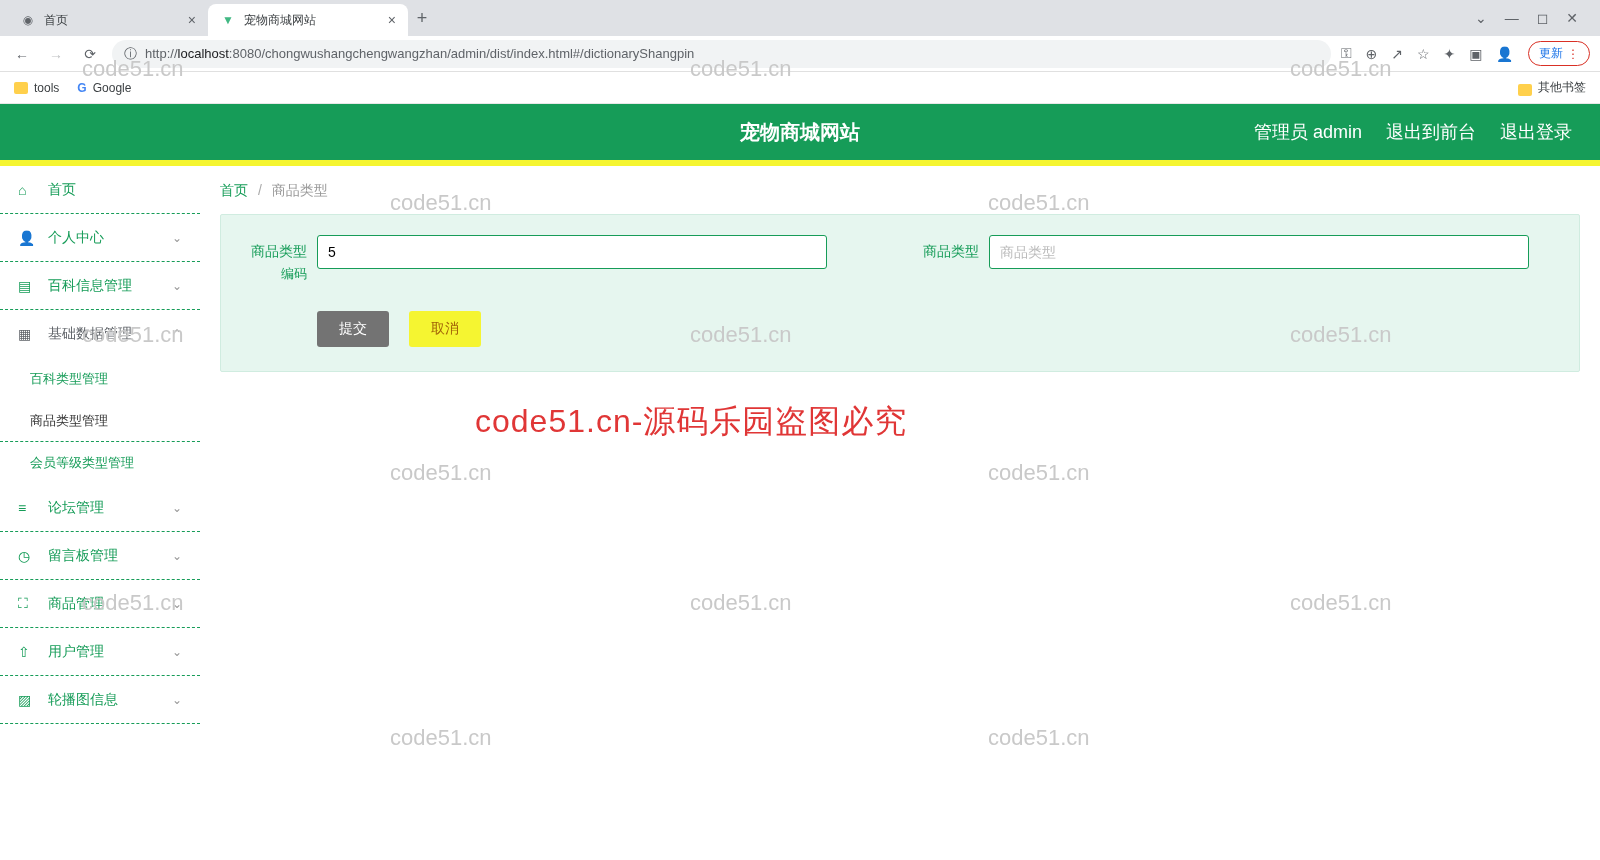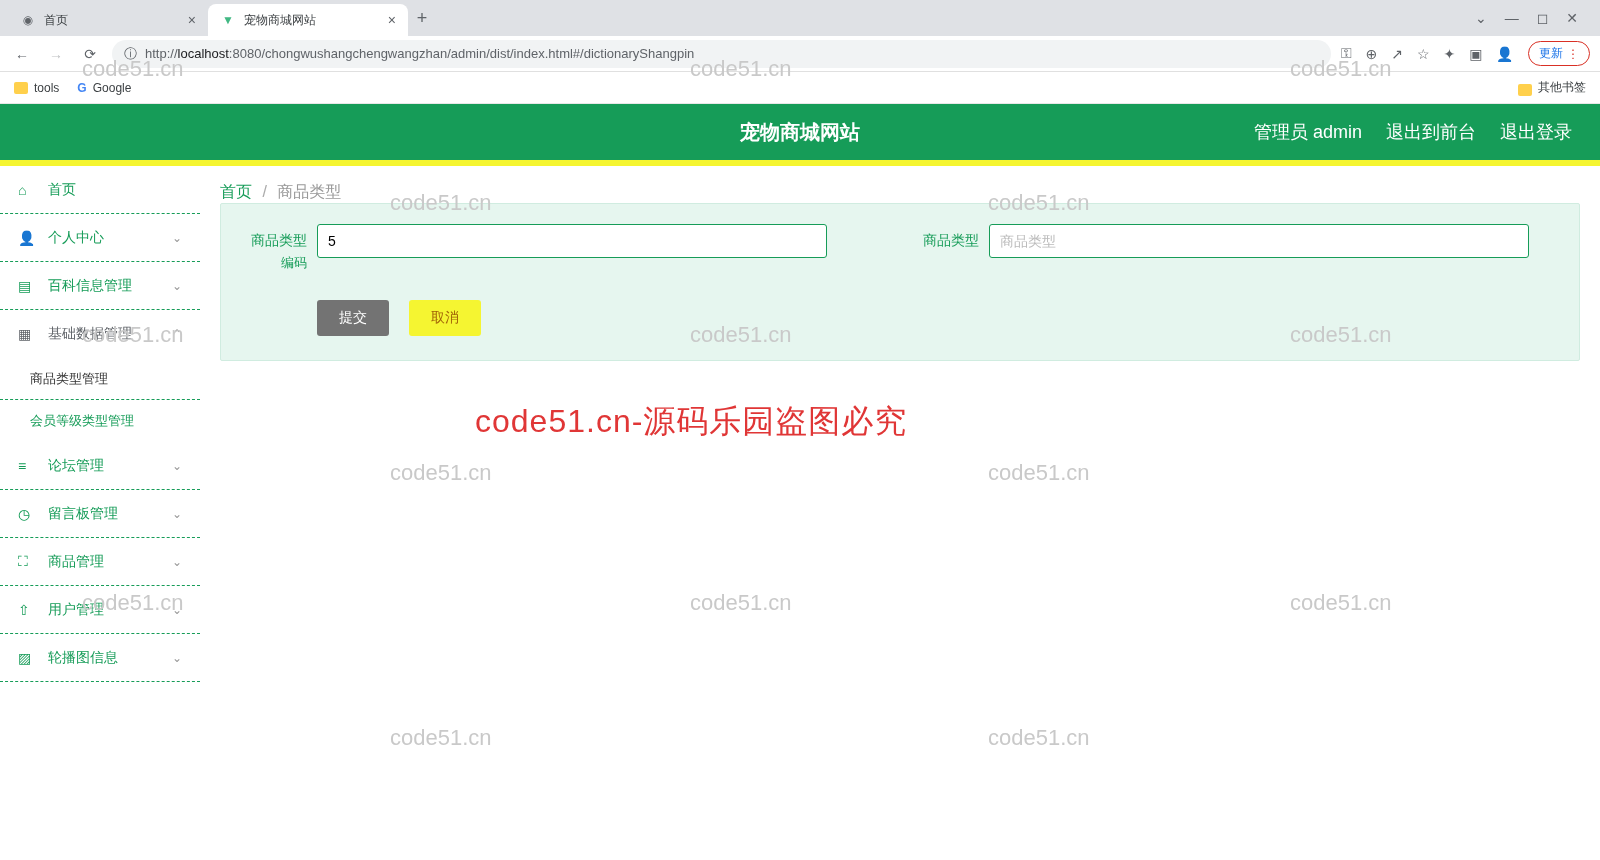--- a/index.html
+++ b/index.html
@@ -49,21 +49,21 @@
 .sidebar { width: 200px; background: #fff; }
 .menu-item { display: flex; align-items: center; height: 48px; padding: 0 18px; color: #169c58; font-size: 14px; border-bottom: 1px dashed #169c58; cursor: pointer; position: relative; }
 .menu-item.dark { color: #5f6368; }
 .menu-item .mi-icon { width: 18px; margin-right: 12px; display: inline-flex; }
 .menu-item .mi-arrow { margin-left: auto; color: #999; font-size: 12px; }
 .submenu-item { display: flex; align-items: center; height: 42px; padding-left: 30px; color: #169c58; font-size: 13px; cursor: pointer; }
 .submenu-item.active { color: #333; }
 
 
 .content { flex: 1; padding: 16px 20px; background: #fff; }
-.breadcrumb { font-size: 16px; }
+.breadcrumb { font-size: 14px; margin-bottom: 14px; }
 .breadcrumb .bc-home { color: #169c58; font-weight: 500; cursor: pointer; }
 .breadcrumb .bc-sep { color: #aaa; margin: 0 6px; }
 .breadcrumb .bc-cur { color: #999; }
 
 .form-panel { background: #e6f6ef; border: 1px solid #d0ece0; padding: 20px 14px 24px; border-radius: 2px; }
 .form-row { display: flex; gap: 80px; margin-bottom: 8px; }
 .form-field { display: flex; align-items: flex-start; }
 .form-label { width: 72px; text-align: right; color: #169c58; font-size: 14px; padding-top: 8px; margin-right: 10px; }
 .form-label-sub { width: 72px; text-align: right; color: #169c58; font-size: 13px; margin-right: 10px; margin-top: 4px; }
 .form-input { height: 34px; border: 1px solid #169c58; border-radius: 3px; padding: 0 10px; font-size: 14px; background: #fff; outline: none; }
@@ -173,20 +173,23 @@
     </div>
     <div class="menu-item">
       <span class="mi-icon">▤</span>
       <span>百科信息管理</span>
       <span class="mi-arrow">⌄</span>
     </div>
     <div class="menu-item dark" style="border-bottom:none">
       <span class="mi-icon">▦</span>
       <span>基础数据管理</span>
       <span class="mi-arrow">⌃</span>
+    </div>
+    <div class="submenu-item">
+      <span>百科类型管理</span>
     </div>
     <div class="submenu-item active" style="border-bottom:1px dashed #169c58">
       <span>商品类型管理</span>
     </div>
     <div class="submenu-item">
       <span>会员等级类型管理</span>
     </div>
     <div class="menu-item">
       <span class="mi-icon">≡</span>
       <span>论坛管理</span>

